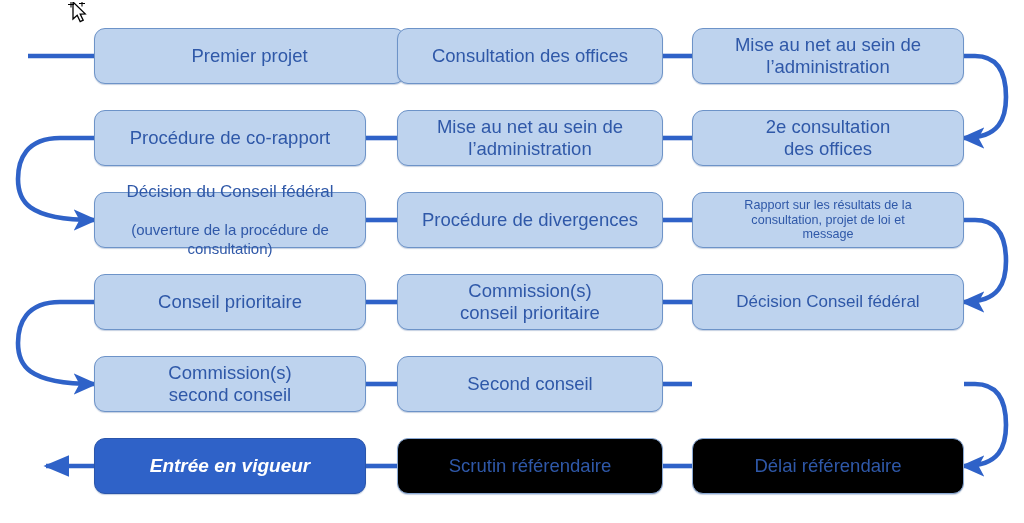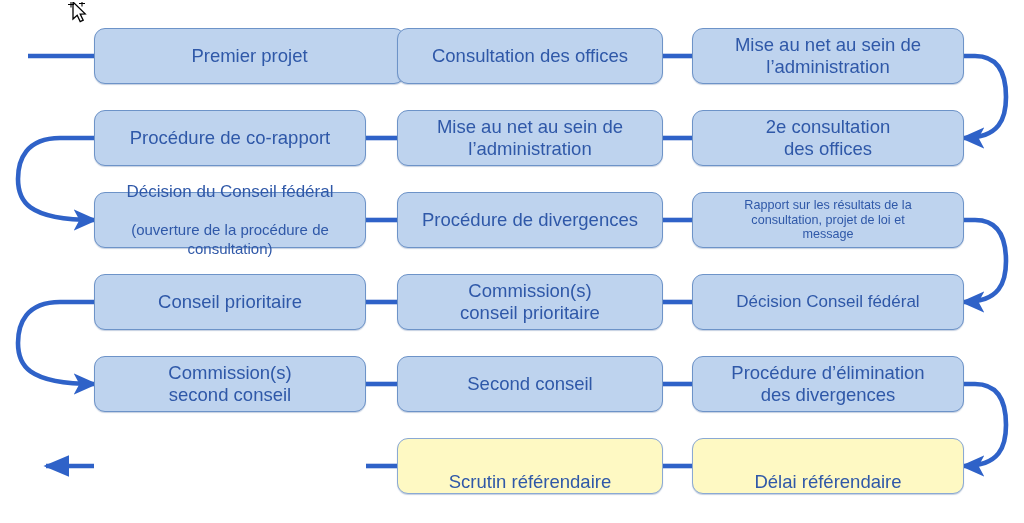--- a/index.html
+++ b/index.html
@@ -67,23 +67,22 @@
     background: #2f62c8;
     border-color: #2a55ab;
     color: #ffffff;
   }
   .node.highlight .txt {
     font-weight: bold;
     font-style: italic;
     font-size: 19px;
   }
   .node.pale {
-    background: #fef9c3;
+    background: #000000;
     border-color: #8aa9d4;
-    align-items: flex-end;
   }
   #cursor {
     position: absolute;
     z-index: 9;
     pointer-events: none;
   }
 </style>
 </head>
 <body>
 
@@ -193,25 +192,24 @@
     </span>
   </div>
 
   <div class="node big" style="left:94px; top:356px; width:272px; height:56px;">
     <span class="txt">Commission(s)
 second conseil</span>
   </div>
   <div class="node big" style="left:397px; top:356px; width:266px; height:56px;">
     <span class="txt">Second conseil</span>
   </div>
-  <div class="node big" style="left:692px; top:356px; width:272px; height:56px;">
-    <span class="txt">Procédure d’élimination
-des divergences</span>
-  </div>
-
+
+  <div class="node highlight" style="left:94px; top:438px; width:272px; height:56px;">
+    <span class="txt">Entrée en vigueur</span>
+  </div>
   <div class="node big pale" style="left:397px; top:438px; width:266px; height:56px;">
     <span class="txt">Scrutin référendaire</span>
   </div>
   <div class="node big pale" style="left:692px; top:438px; width:272px; height:56px;">
     <span class="txt">Délai référendaire</span>
   </div>
 
   <svg id="cursor" style="left:66px; top:2px;" width="32" height="32" viewBox="0 0 32 32" xmlns="http://www.w3.org/2000/svg">
     <path d="M7 0 L7 17 L11.2 13.2 L14.2 19.6 L17.2 18.2 L14.2 12 L19.2 11.8 Z" fill="#ffffff" stroke="#000000" stroke-width="1.3"></path>
     <path d="M2 2.5 L8 2.5 M5 -0.5 L5 5.5" stroke="#000000" stroke-width="1.1" fill="none"></path>

